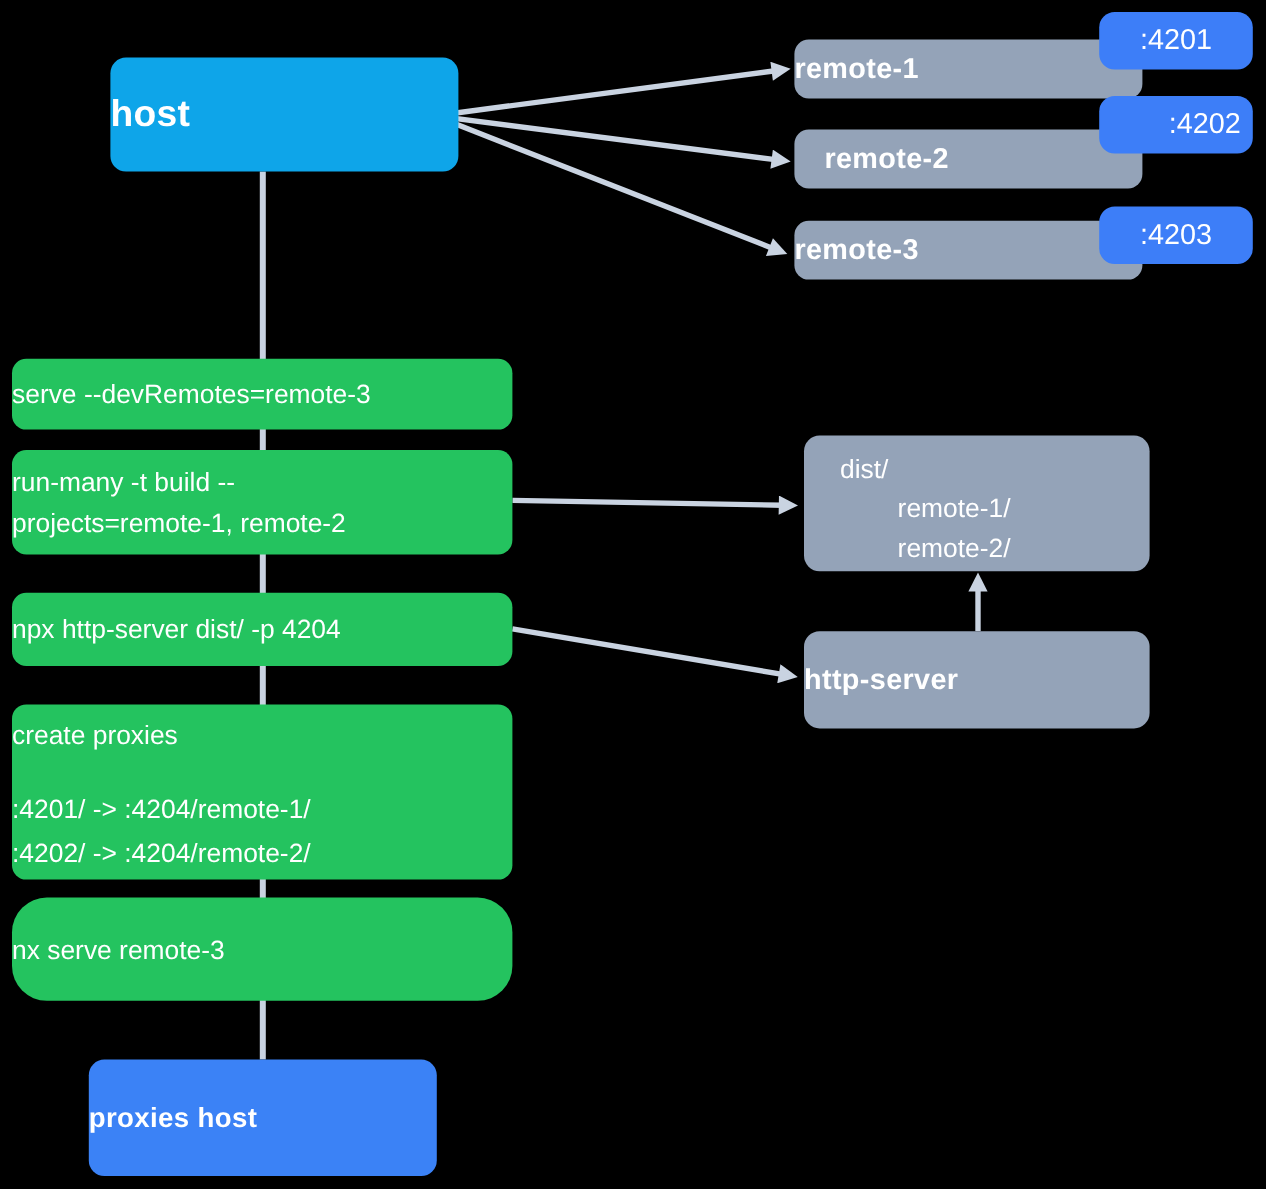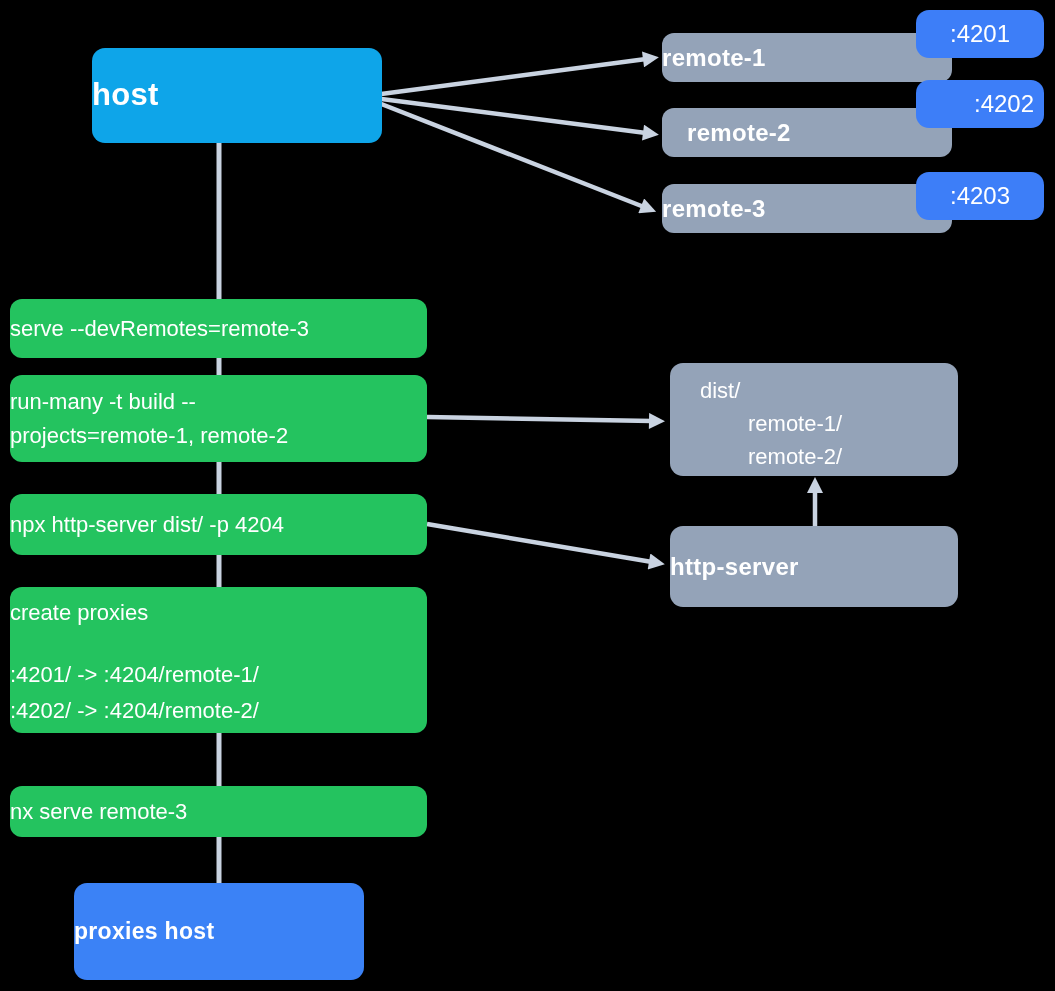--- a/index.html
+++ b/index.html
@@ -71,21 +71,21 @@
   .step {
     left: 10px; width: 417px;
     background: var(--command);
     font-size: 22px;
     border-radius: 12px;
   }
   .step-1 { top: 283px; height: 59px; margin-top: 16px; }
   .step-2 { top: 375px; height: 87px; }
   .step-3 { top: 494px; height: 61px; }
   .step-4 { top: 587px; height: 146px; justify-content: flex-start; padding-top: 8px; }
-  .step-5 { top: 786px; height: 51px; }
+  .step-5 { top: 748px; height: 86px; border-radius: 29px; }
   .step .line { display: block; min-height: 29px; line-height: 29px; }
   .step-2 .line { line-height: 34px; min-height: 34px; }
   .step-4 .line { line-height: 36px; min-height: 36px; }
   .step-4 .blank { min-height: 26px; line-height: 26px; }
   .node-dist {
     left: 670px; top: 363px; width: 288px; height: 113px;
     background: var(--remote);
     align-items: flex-start; justify-content: flex-start;
     text-align: center; padding: 11px 0 0 30px;
     font-size: 22px;

